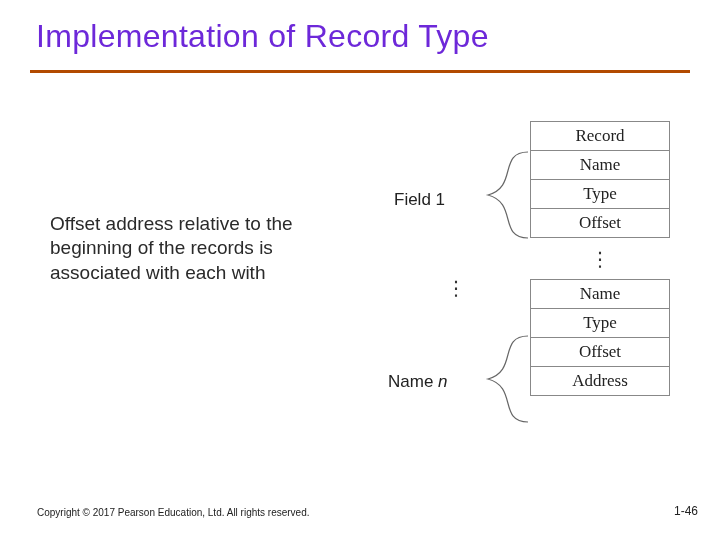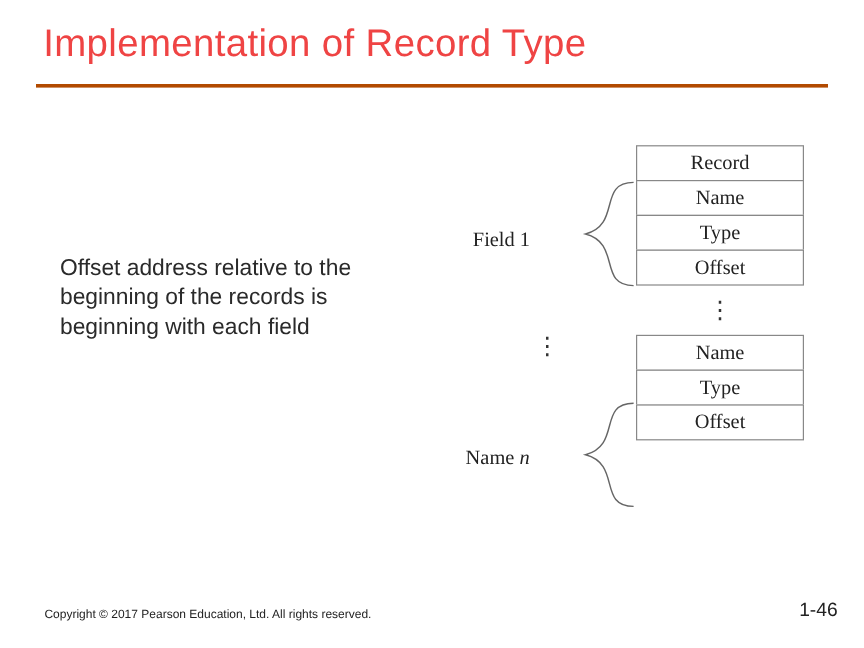--- a/index.html
+++ b/index.html
@@ -11,21 +11,21 @@
     font-family: "Lucida Sans Unicode", "Lucida Grande", "Trebuchet MS", Verdana, sans-serif;
     color: #222;
     position: relative;
     overflow: hidden;
   }
   .title {
     position: absolute;
     left: 36px;
     top: 18px;
     font-size: 32px;
-    color: #ef4444;
+    color: #6d28d9;
     letter-spacing: 0.3px;
   }
   .hr {
     position: absolute;
     left: 30px;
     right: 30px;
     top: 70px;
     height: 3px;
     background: #b24a00;
   }
@@ -71,21 +71,21 @@
   }
   .vdots {
     font-size: 20px;
     line-height: 10px;
     color: #333;
     letter-spacing: 0;
     writing-mode: horizontal-tb;
   }
   .field-label {
     position: absolute;
-    font-family: Liberation Serif, serif;
+    font-family: Liberation Sans, sans-serif;
     font-size: 17px;
     color: #222;
   }
   .label1 { left: 14px; top: 74px; }
   .labeln { left: 8px; top: 256px; }
   .mid-ell {
     position: absolute;
     left: 66px;
     top: 160px;
     font-family: "Times New Roman", Times, serif;
@@ -101,46 +101,47 @@
     left: 37px;
     bottom: 22px;
     font-size: 10px;
     font-family: Arial, sans-serif;
     color: #222;
   }
   .pagenum {
     position: absolute;
     right: 22px;
     bottom: 22px;
-    font-size: 16px;
+    font-size: 12px;
     font-family: Arial, sans-serif;
     color: #222;
   }
 </style>
 </head>
 <body>
 
 <div class="title">Implementation of Record Type</div>
 <div class="hr"></div>
 
-<div class="body-text">Offset address relative to the beginning of the records is beginning with each field</div>
+<div class="body-text">Offset address relative to the beginning of the records is associated with each with</div>
 
 <div class="figure">
 
   <div class="stack">
     <div class="cell">Record</div>
     <div class="cell">Name</div>
     <div class="cell">Type</div>
     <div class="cell">Offset</div>
     <div class="ell-row">
       <span class="vdots">⋮</span>
     </div>
     <div class="cell">Name</div>
     <div class="cell">Type</div>
     <div class="cell">Offset</div>
+    <div class="cell">Address</div>
   </div>
 
   <div class="field-label label1">Field 1</div>
   <div class="field-label labeln">
     <span>Name </span><i>n</i>
   </div>
   <div class="mid-ell">⋮</div>
 
   <svg class="brace" style="left:78px; top:36px;" width="70" height="86">
     <path d="M70 0 C40 0 60 35 30 43 C60 51 40 86 70 86" fill="none" stroke="#666" stroke-width="1.2"></path>

